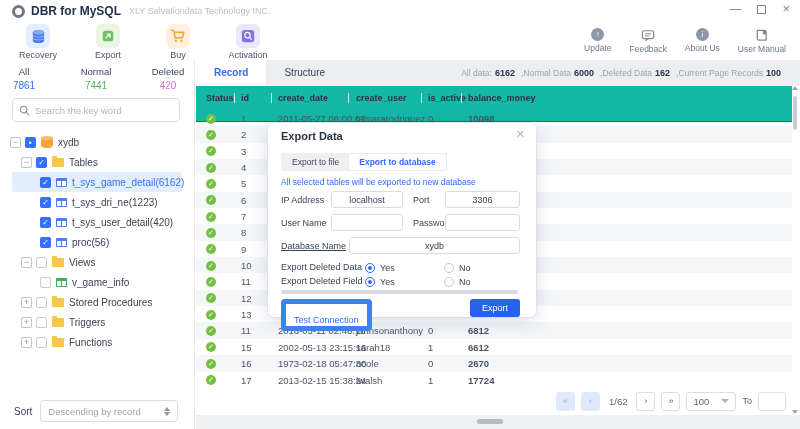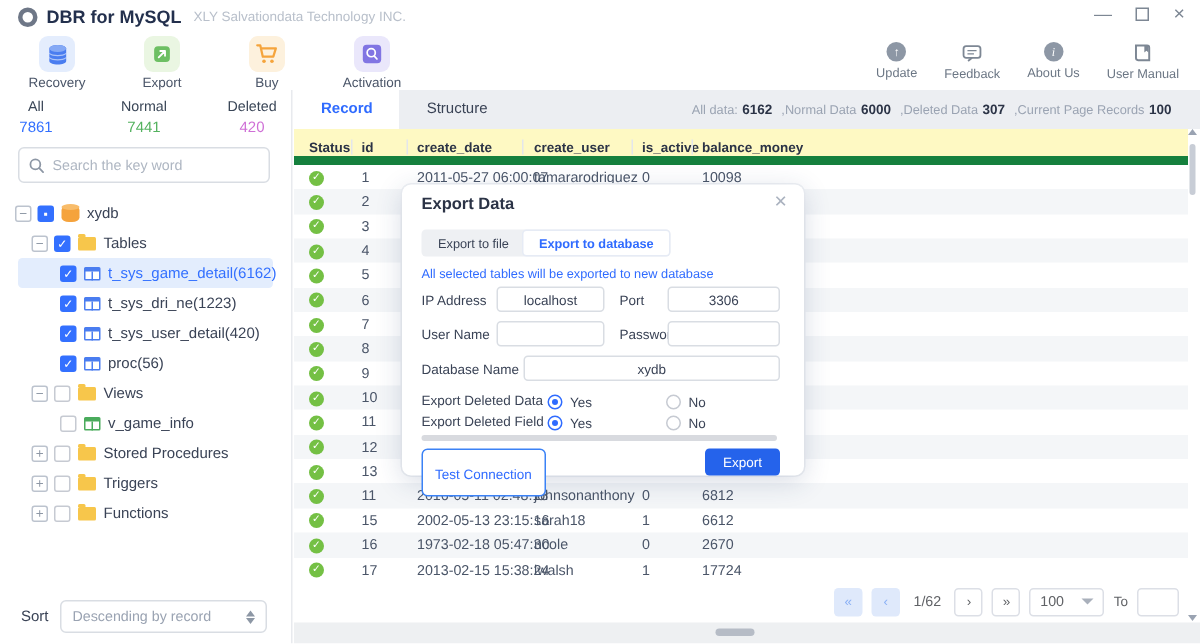--- a/index.html
+++ b/index.html
@@ -69,33 +69,33 @@
 
   
   .main { position:absolute; left:196px; top:60px; right:0; bottom:0; background:#fff; }
   .tabstrip { position:absolute; left:0; top:0; right:0; height:26px; background:#eceef2; display:flex; align-items:flex-end; }
   .tab { height:26px; line-height:26px; padding:0 18px; font-size:10px; color:#3a4356; cursor:pointer; }
   .tab.active { background:#fff; color:#2f6bff; font-weight:bold; }
   .mstats { position:absolute; right:16px; top:0; height:26px; display:flex; align-items:center; gap:3px; }
   .mstats .ml { font-size:8.5px; color:#9aa3b2; }
   .mstats .mv { font-size:9px; color:#2b3346; font-weight:bold; margin-right:3px; }
 
-  .thead { position:absolute; left:0; top:26px; right:8px; height:24px; background:#fef9c3; border-bottom:6px solid #15803d; }
+  .thead { position:absolute; left:0; top:26px; right:8px; height:36px; background:#14b8a6; border-bottom:1px solid #15803d; }
   .thead span { position:absolute; top:7px; font-size:9px; font-weight:bold; color:#2b3346; }
   .h-status{left:10px;} .h-id{left:45px;} .h-date{left:82px;} .h-user{left:160px;} .h-active{left:232px;} .h-balance{left:272px;}
   .vsep { position:absolute; top:7px; width:1px; height:10px; background:#e3e6eb; }
   .s1{left:38px;} .s2{left:75px;} .s3{left:152px;} .s4{left:225px;} .s5{left:265px;}
 
   .tbody { position:absolute; left:0; top:50px; right:8px; height:278px; overflow:hidden; }
   .trow { height:16.35px; position:relative; }
   .trow.alt { background:#f4f6f8; }
   .trow .cell { position:absolute; top:3px; font-size:9.5px; color:#4a5568; white-space:nowrap; }
   .c-status { position:absolute; left:10px; top:3.5px; }
   .okdot { width:10px; height:10px; border-radius:50%; background:#74c044; color:#fff; font-size:7px; line-height:10px; display:block; text-align:center; }
-  .c-id{left:45px;} .c-date{left:82px;} .c-user{left:160px;} .c-active{left:232px;} .c-balance{left:272px;}
+  .c-id{left:45px;} .c-date{left:82px;} .c-user{left:160px;} .c-active{left:232px;} .c-balance{left:272px;font-weight:bold;}
 
   
   .vscroll { position:absolute; right:2px; top:26px; width:5px; height:328px; }
   .vthumb { position:absolute; left:0; top:10px; width:4px; height:34px; border-radius:2px; background:#c8cdd6; }
   .varrow-up { position:absolute; left:-1px; top:0; width:0; height:0; border-left:3px solid transparent; border-right:3px solid transparent; border-bottom:4px solid #9aa3b2; }
   .varrow-down { position:absolute; left:-1px; bottom:0; width:0; height:0; border-left:3px solid transparent; border-right:3px solid transparent; border-top:4px solid #9aa3b2; }
 
   
   .pager { position:absolute; right:14px; top:330px; height:22px; display:flex; align-items:center; gap:6px; }
   .pbtn { width:19px; height:19px; border-radius:3px; display:flex; align-items:center; justify-content:center; font-size:9px; cursor:pointer; }
@@ -120,21 +120,21 @@
   .m-seg .seg.active { background:#fff; color:#2f6bff; font-weight:bold; box-shadow:0 0 0 1px #e6ebf5; }
   .m-info { position:absolute; left:13px; top:54px; font-size:8.5px; color:#2f6bff; }
   .m-row { position:absolute; left:13px; right:16px; height:17px; }
   .m-label { position:absolute; top:4px; font-size:9px; color:#3a4356; white-space:nowrap; }
   .m-input { position:absolute; height:17px; border:1px solid #d9dde3; border-radius:3px; font-size:9px; padding:0 5px; outline:none; font-family:"Liberation Sans",sans-serif; color:#3a4356;text-align:center; }
   .radio { width:10px; height:10px; border-radius:50%; border:1px solid #c6cad2; background:#fff; display:inline-block; position:absolute; top:3px; }
   .radio.sel { border:1px solid #2f6bff; }
   .radio.sel::before { content:""; position:absolute; left:2px; top:2px; width:4px; height:4px; border-radius:50%; background:#2f6bff; }
   .r-lbl { position:absolute; top:3px; font-size:9px; color:#3a4356;text-align:center; }
   .m-sbar { position:absolute; left:13px; top:167px; width:237px; height:4px; border-radius:2px; background:#d8dadf; }
-  .btn-test { position:absolute; left:13px; top:176px; height:32px; border:1px solid #3b82f6; border-radius:4px; background:#fff; color:#2f6bff; font-size:9px; padding:11px 8px; cursor:pointer; font-family:"Liberation Sans",sans-serif; }
+  .btn-test { position:absolute; left:13px; top:176px; height:32px; border:5px solid #3b82f6; border-radius:4px; background:#fff; color:#2f6bff; font-size:9px; padding:11px 8px; cursor:pointer; font-family:"Liberation Sans",sans-serif; }
   .btn-export { position:absolute; right:16px; top:176px; height:18px; border:none; border-radius:3px; background:#2563eb; color:#fff; font-size:9px; padding:0 12px; cursor:pointer; font-family:"Liberation Sans",sans-serif; }
 </style>
 </head>
 <body>
 
 <div class="titlebar">
   <span class="logo"></span>
   <span class="app-title">DBR for MySQL</span>
   <span class="app-subtitle">XLY Salvationdata Technology INC.</span>
   <span class="win-controls">
@@ -323,21 +323,21 @@
   <div class="tabstrip">
     <div class="tab active">Record</div>
     <div class="tab">Structure</div>
   </div>
   <div class="mstats">
     <span class="ml">All data:</span>
       <span class="mv">6162</span>
     <span class="ml">,Normal Data</span>
       <span class="mv">6000</span>
     <span class="ml">,Deleted Data</span>
-      <span class="mv">307</span>
+      <span class="mv">162</span>
     <span class="ml">,Current Page Records</span>
       <span class="mv">100</span>
   </div>
 
   <div class="thead">
     <span class="h-status">Status</span>
     <span class="vsep s1"></span>
     <span class="h-id">id</span>
     <span class="vsep s2"></span>
     <span class="h-date">create_date</span>
@@ -582,21 +582,21 @@
   </div>
 
   <div class="m-row" style="top:91px;">
     <span class="m-label" style="left:0;">User Name</span>
     <input class="m-input" style="left: 50px; width: 72px;" type="text" value="">
     <span class="m-label" style="left:132px;">Password</span>
     <input class="m-input" style="left: 164px; width: 75px;" type="text" value="">
   </div>
 
   <div class="m-row" style="top:114px;">
-    <span class="m-label" style="left:0;">Database Name</span>
+    <span class="m-label" style="left:0;text-decoration:underline;">Database Name</span>
     <input class="m-input" style="left: 68px; width: 171px;" type="text" value="xydb">
   </div>
 
   <div class="m-row" style="top:137px; height:14px;">
     <span class="m-label" style="left:0; top:2px;">Export Deleted Data</span>
     <span class="radio sel" style="left:84px;"></span>
     <span class="r-lbl" style="left:99px;">Yes</span>
     <span class="radio" style="left:163px;"></span>
     <span class="r-lbl" style="left:178px;">No</span>
   </div>

